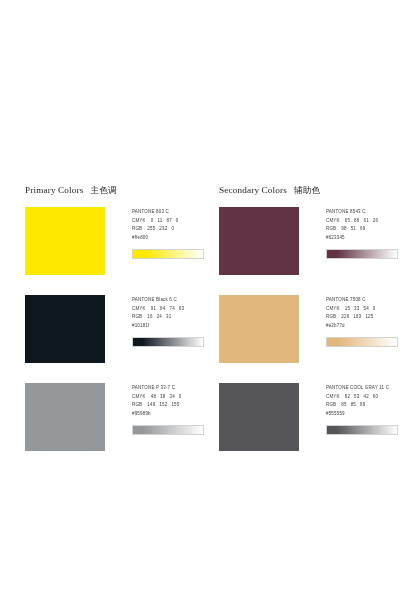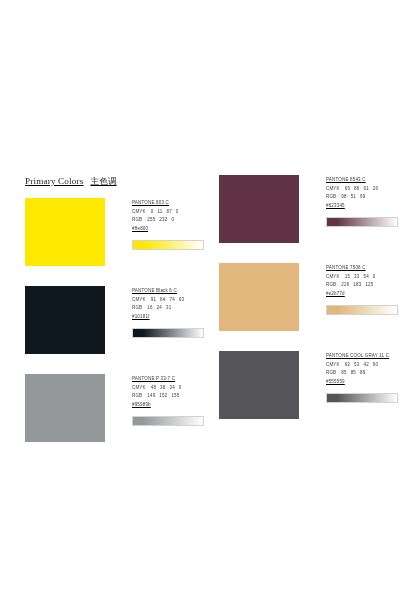--- a/index.html
+++ b/index.html
@@ -20,23 +20,22 @@
     left: 0;
     top: 0;
     width: 420px;
     height: 594px;
     background: #ffffff;
   }
 
   .content {
     position: absolute;
     left: 0;
-    top: 175px;
+    top: 184px;
     width: 406px;
-    text-decoration: underline;
   }
 
   .columns {
     display: flex;
     flex-direction: row;
     align-items: flex-start;
   }
 
   .column {
     width: 200px;
@@ -163,20 +162,23 @@
             <div class="spec-line">
               <span class="lbl">RGB</span><span class="nums"><span>149</span><span>152</span><span>155</span></span>
             </div>
             <div class="spec-line hex">#95989b</div>
             <div class="tint-bar" style="background:linear-gradient(to right,#95989b 0%,#95989b 14%,#ffffff 100%)"></div>
           </div>
         </div>
       </div>
 
       <div class="column secondary">
+        <div class="col-header">
+          <span>Secondary Colors</span><span class="cn">辅助色</span>
+        </div>
 
         <div class="swatch-row">
           <div class="chip" style="background:#623345"></div>
           <div class="spec">
             <div class="spec-line">PANTONE 8543 C</div>
             <div class="spec-line">
               <span class="lbl">CMYK</span><span class="nums"><span>65</span><span>86</span><span>61</span><span>26</span></span>
             </div>
             <div class="spec-line">
               <span class="lbl">RGB</span><span class="nums"><span>98</span><span>51</span><span>69</span></span>

